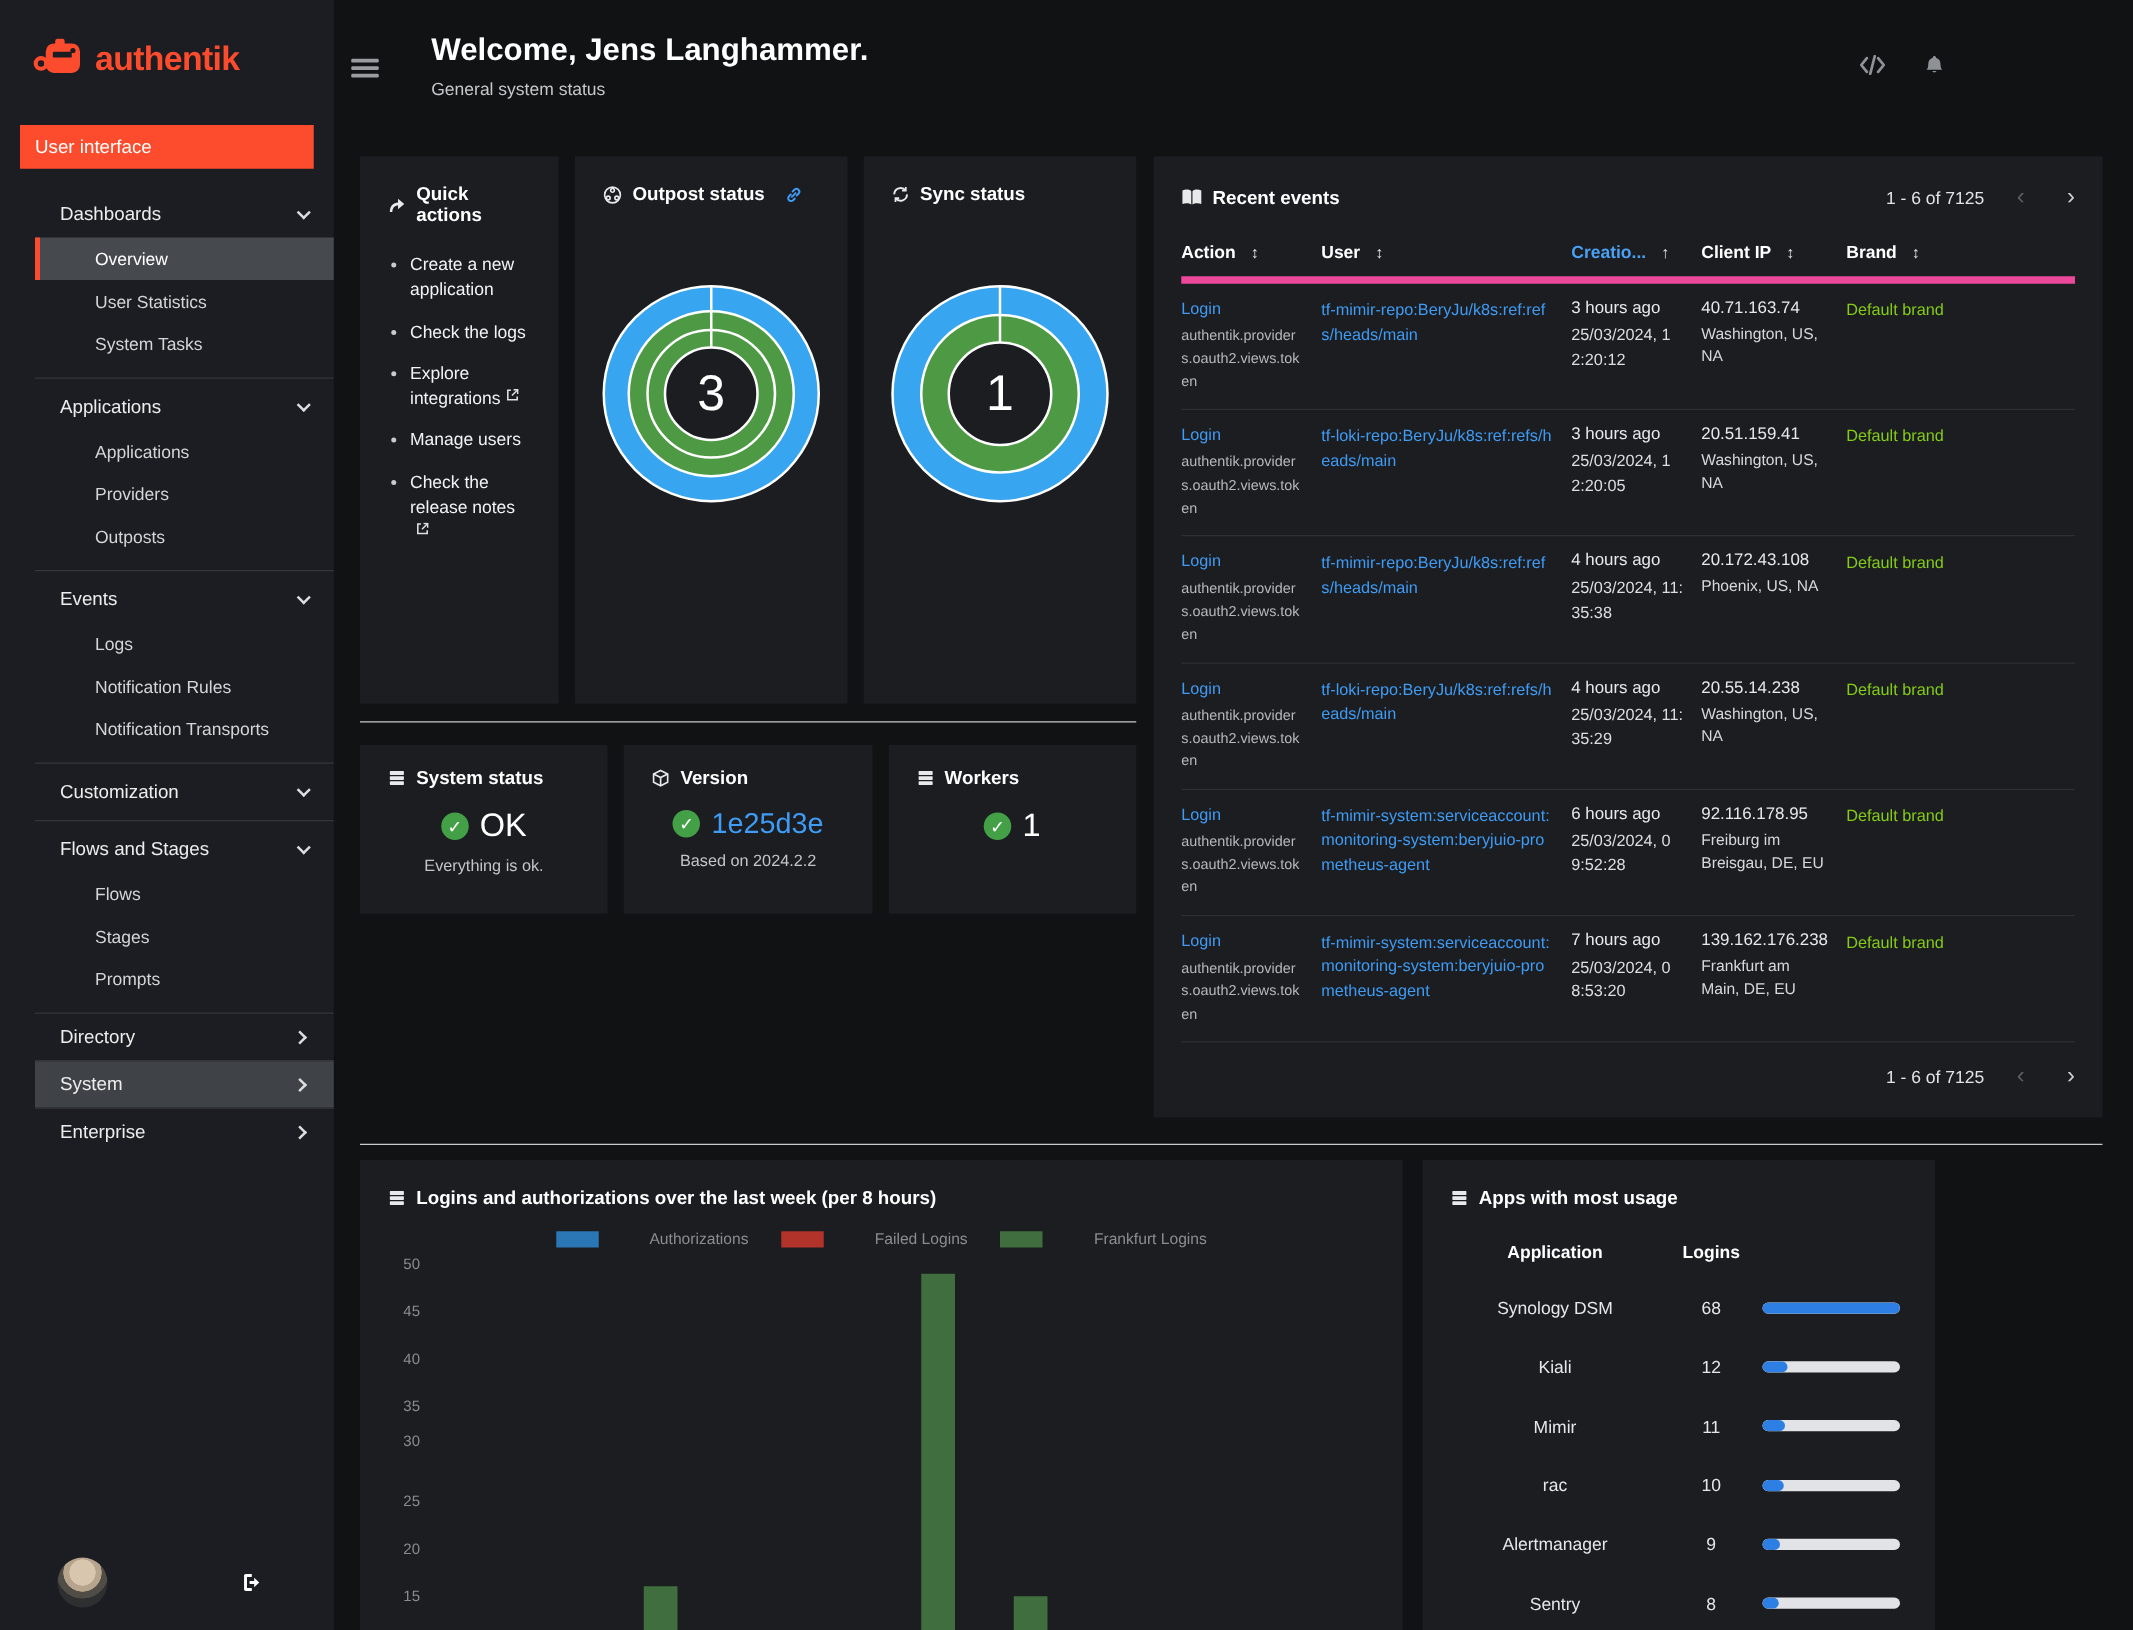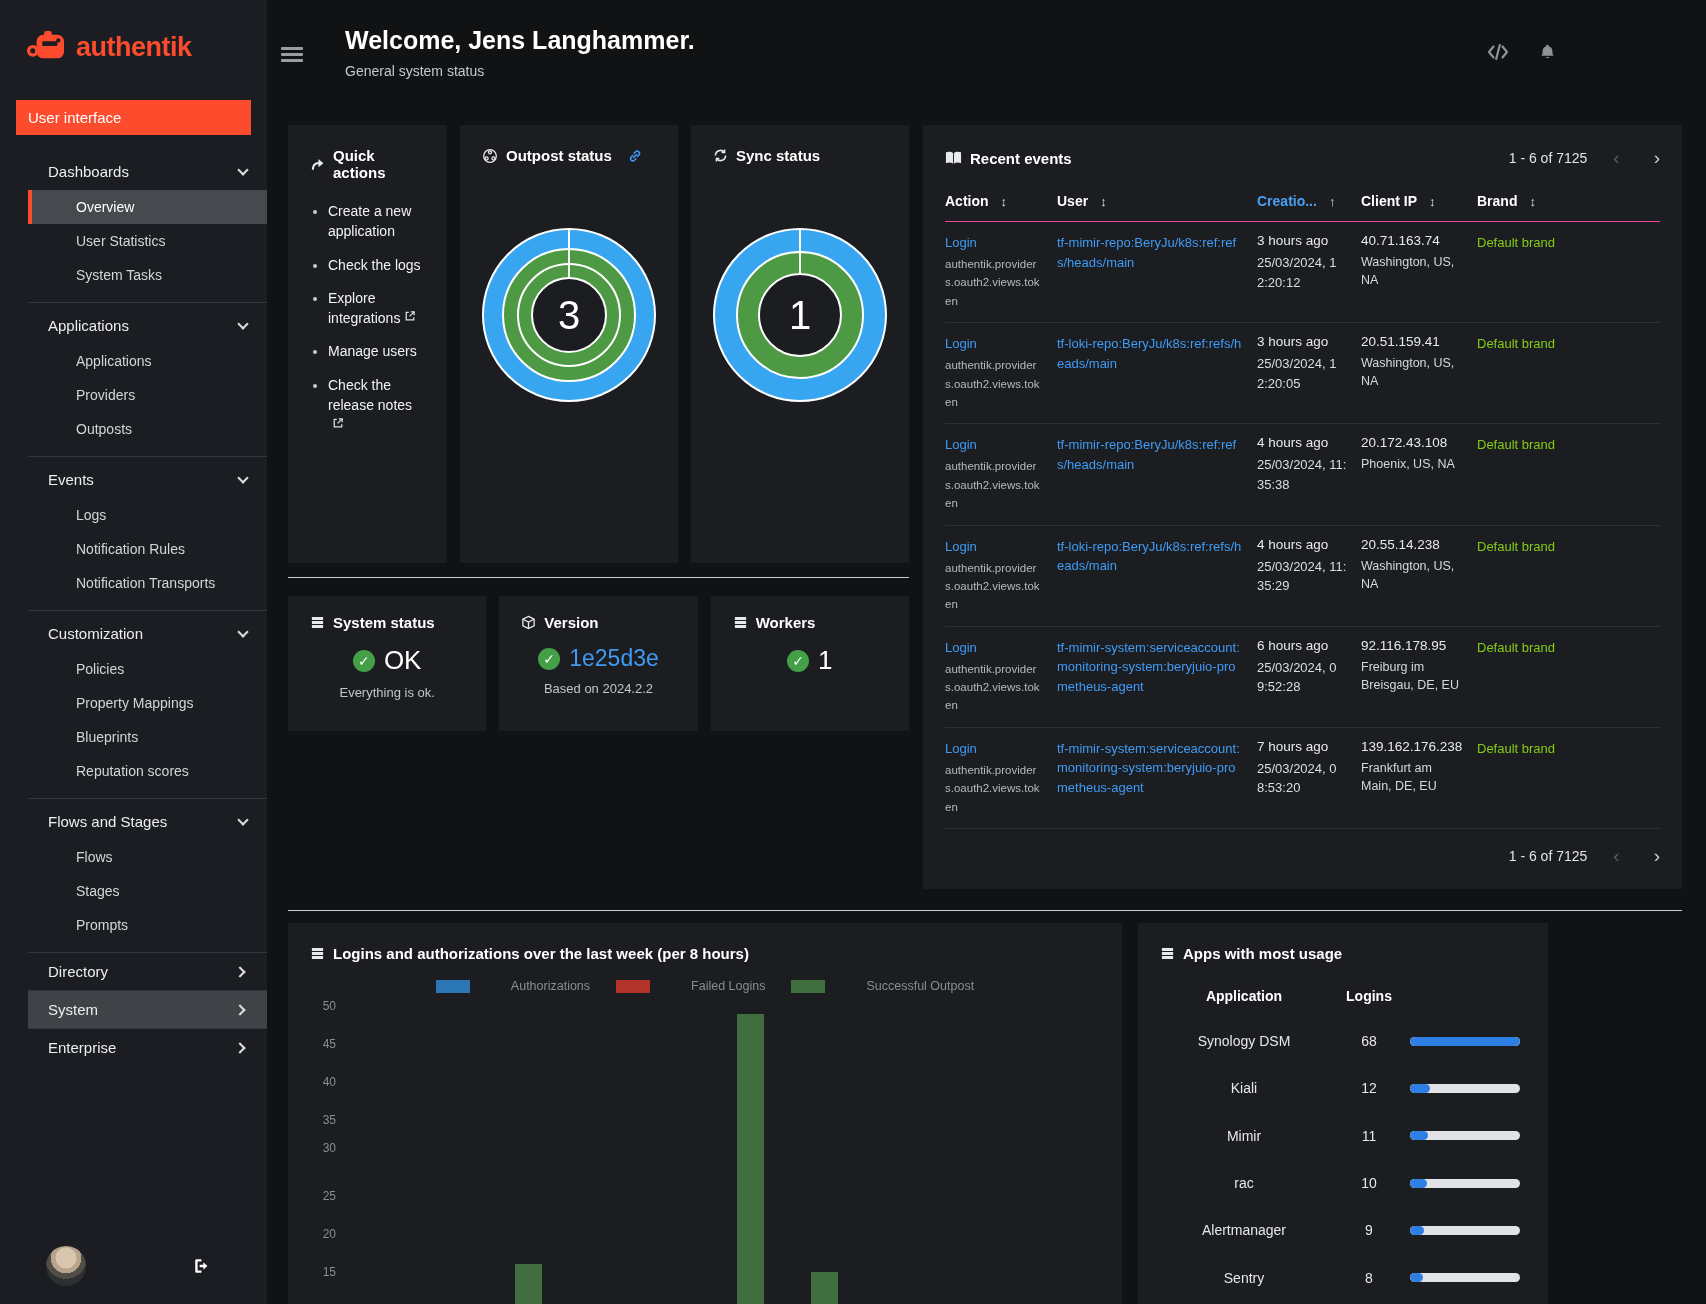--- a/index.html
+++ b/index.html
@@ -86,21 +86,21 @@
   .mini-value.link { color:#3f9bf4; font-size:23px; }
   .mini-desc { font-size:13px; color:#c3c5c7; margin-top:9px; }
 
   
   .events-card { flex:1; padding:22px; min-height:603px; display:flex; flex-direction:column; }
   .ev-header { display:flex; align-items:center; justify-content:space-between; }
   .pagination { display:flex; align-items:center; gap:26px; font-size:14px; color:#e3e4e5; }
   .pg-arrows { display:flex; gap:34px; font-size:19px; }
   .pg-prev { color:#5b5e62; cursor:pointer; }
   .pg-next { color:#cfd1d3; cursor:pointer; }
-  .ev-grid-head { display:grid; grid-template-columns:112px 200px 104px 116px 110px; margin-top:24px; padding-bottom:12px; border-bottom:1px solid #ec4899; }
+  .ev-grid-head { display:grid; grid-template-columns:112px 200px 104px 116px 110px; margin-top:24px; padding-bottom:12px; border-bottom:6px solid #ec4899; }
   .ev-h { font-size:14px; font-weight:700; color:#fff; display:flex; gap:12px; align-items:center; cursor:pointer; }
   .ev-h .sort { font-size:13px; color:#e0e1e2; }
   .ev-h.active-col .ev-h-label { color:#4aa0f2; }
   .ev-row { display:grid; grid-template-columns:112px 200px 104px 116px 110px; padding:11px 0 12px 0; border-bottom:1px solid #2c2f34; }
   .ev-row > div { padding-right:14px; }
   .login-link, .user-link { color:#3f9bf4; font-size:13px; text-decoration:none; cursor:pointer; display:inline-block; }
   .user-link { word-break:break-all; line-height:1.5; }
   .ev-context { font-size:11.5px; color:#b6b8ba; word-break:break-all; line-height:1.6; margin-top:4px; }
   .ev-rel { font-size:13.5px; color:#e8e9ea; }
   .ev-ts { font-size:13px; color:#dcdee0; word-break:break-all; line-height:1.5; margin-top:5px; }
@@ -180,26 +180,20 @@
           <div class="nav-items">
             <div class="nav-item">Logs</div>
             <div class="nav-item">Notification Rules</div>
             <div class="nav-item">Notification Transports</div>
           </div>
         </div>
         <div class="nav-section">
           <div class="nav-head">
             <span class="nav-label">Customization</span>
             <span class="chev down"></span>
-          </div>
-          <div class="nav-items">
-            <div class="nav-item">Policies</div>
-            <div class="nav-item">Property Mappings</div>
-            <div class="nav-item">Blueprints</div>
-            <div class="nav-item">Reputation scores</div>
           </div>
         </div>
         <div class="nav-section">
           <div class="nav-head">
             <span class="nav-label">Flows and Stages</span>
             <span class="chev down"></span>
           </div>
           <div class="nav-items">
             <div class="nav-item">Flows</div>
             <div class="nav-item">Stages</div>
@@ -584,21 +578,21 @@
               <div class="legend-item">
                 <span class="legend-swatch" style="background: rgb(43, 119, 181);"></span>
                 <span class="legend-label">Authorizations</span>
               </div>
               <div class="legend-item">
                 <span class="legend-swatch" style="background: rgb(177, 51, 42);"></span>
                 <span class="legend-label">Failed Logins</span>
               </div>
               <div class="legend-item">
                 <span class="legend-swatch" style="background: rgb(64, 110, 62);"></span>
-                <span class="legend-label">Successful Outpost</span>
+                <span class="legend-label">Frankfurt Logins</span>
               </div>
             </div>
           <div class="plot" id="chart-plot">
               <div class="ytick" style="top: -7px;">50</div>
               <div class="ytick" style="top: 31px;">45</div>
               <div class="ytick" style="top: 69px;">40</div>
               <div class="ytick" style="top: 107px;">35</div>
               <div class="ytick" style="top: 135px;">30</div>
               <div class="ytick" style="top: 183px;">25</div>
               <div class="ytick" style="top: 221px;">20</div>

